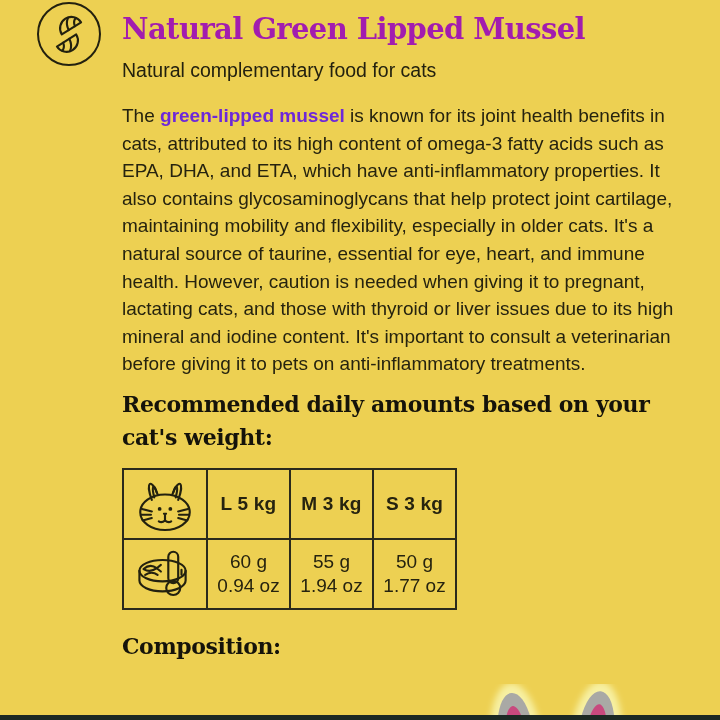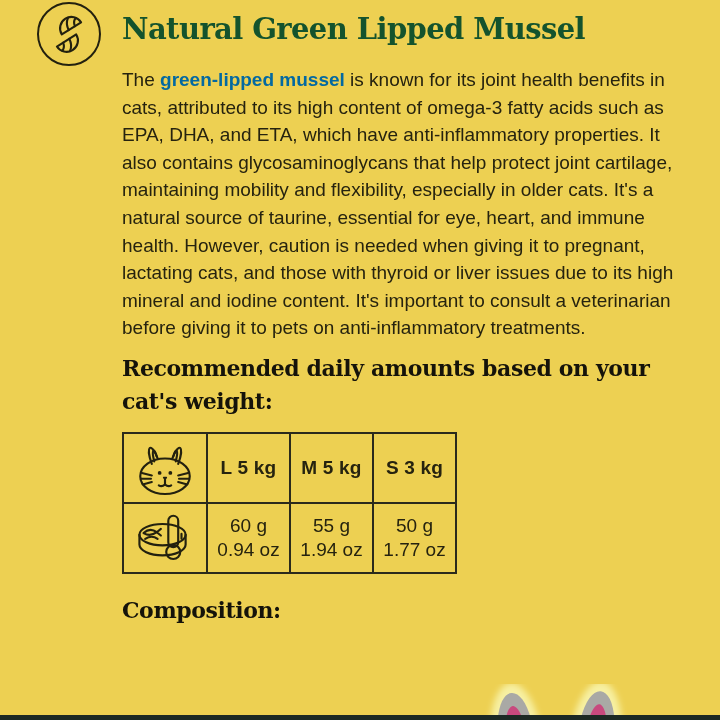--- a/index.html
+++ b/index.html
@@ -32,36 +32,36 @@
   .content {
     position: relative;
     padding: 12px 60px 0 122px;
   }
   .title {
     font-family: "DejaVu Serif", "Liberation Serif", serif;
     font-weight: 700;
     font-size: 29px;
     line-height: 34px;
     letter-spacing: -0.6px;
-    color: #14532d;
+    color: #a21caf;
   }
   .subtitle {
     margin-top: 12px;
     font-size: 19.5px;
     line-height: 24px;
     color: #23210F;
   }
   .description {
     margin-top: 20px;
     width: 556px;
     font-size: 19px;
     line-height: 27.6px;
     color: #26230F;
   }
-  .description b { font-weight: 700; color: #0369a1; }
+  .description b { font-weight: 700; color: #6d28d9; }
   .h2 {
     margin-top: 10px;
     width: 572px;
     font-family: "DejaVu Serif", "Liberation Serif", serif;
     font-weight: 700;
     font-size: 22px;
     line-height: 33px;
     letter-spacing: -0.4px;
     color: #15130A;
   }
@@ -118,20 +118,21 @@
           <path d="M5,0 Q6,-6 11,-8"></path>
         </g>
       </svg>
     </span>
   </div>
 
   <div class="content">
 
     <h1 class="title">Natural Green Lipped Mussel</h1>
 
+    <div class="subtitle">Natural complementary food for cats</div>
 
     <p class="description"><span>The </span><b>green-lipped mussel</b><span> is known for its joint health benefits in cats, attributed to its high content of omega-3 fatty acids such as EPA, DHA, and ETA, which have anti-inflammatory properties. It also contains glycosaminoglycans that help protect joint cartilage, maintaining mobility and flexibility, especially in older cats. It's a natural source of taurine, essential for eye, heart, and immune health. However, caution is needed when giving it to pregnant, lactating cats, and those with thyroid or liver issues due to its high mineral and iodine content. It's important to consult a veterinarian before giving it to pets on anti-inflammatory treatments.</span></p>
 
     <h2 class="h2">Recommended daily amounts based on your cat's weight:</h2>
 
     <table class="feeding">
       <tbody>
         <tr>
           <td class="icon-cell">
             <svg width="66" height="56" viewBox="0 0 80 66" fill="none" stroke="#23210F" stroke-width="2.6" stroke-linecap="round" stroke-linejoin="round" style="margin:0 auto">
@@ -148,21 +149,21 @@
               <path d="M40,53 Q44,56.5 47.5,54"></path>
               <path d="M12,39 L24,42"></path>
               <path d="M11,46 L23,46"></path>
               <path d="M13,53 L24,50"></path>
               <path d="M68,39 L56,42"></path>
               <path d="M69,46 L57,46"></path>
               <path d="M67,53 L56,50"></path>
             </svg>
           </td>
           <td class="w-col">L 5 kg</td>
-          <td class="w-col">M 5 kg</td>
+          <td class="w-col">M 3 kg</td>
           <td class="w-col">S 3 kg</td>
         </tr>
         <tr>
           <td class="icon-cell">
             <svg width="66" height="56" viewBox="0 0 80 66" fill="none" stroke="#23210F" stroke-width="2.6" stroke-linecap="round" stroke-linejoin="round" style="margin:0 auto">
               <ellipse cx="37" cy="29" rx="28" ry="13"></ellipse>
               <path d="M9,29 L9,41 A28,13 0 0 0 65,41 L65,29"></path>
               <path d="M14,27 Q22,20 30,26 Q22,32 14,27 Z"></path>
               <path d="M30,26 L35,22 M30,26 L35,30"></path>
               <path d="M16,34 Q24,29 31,34"></path>

